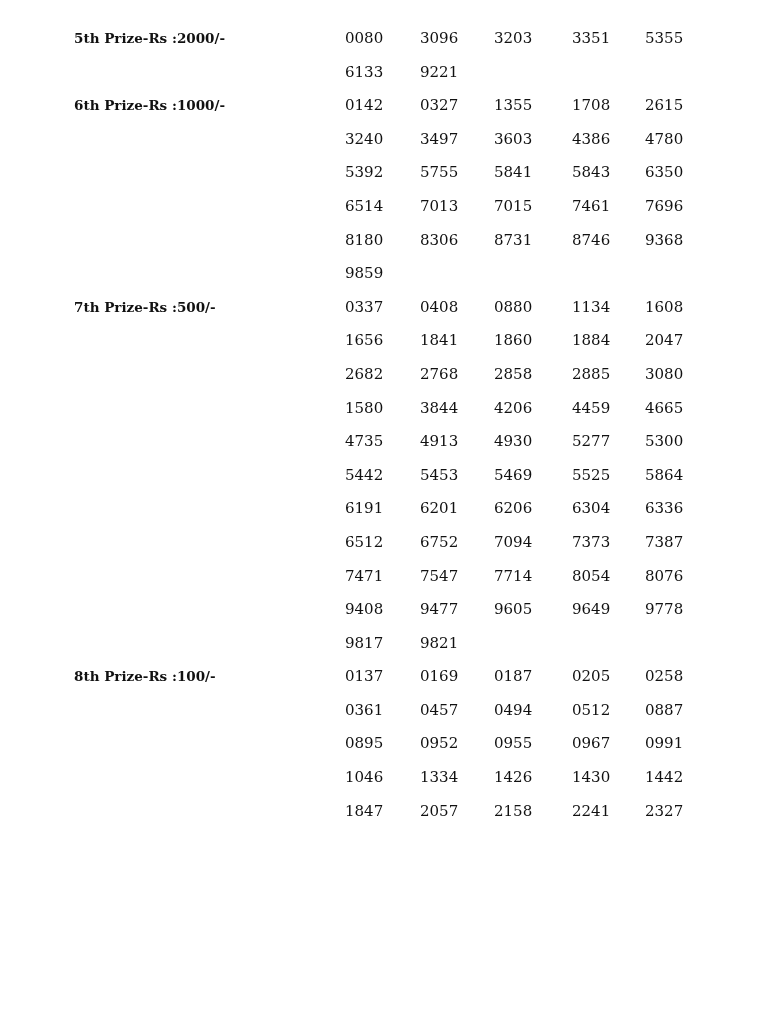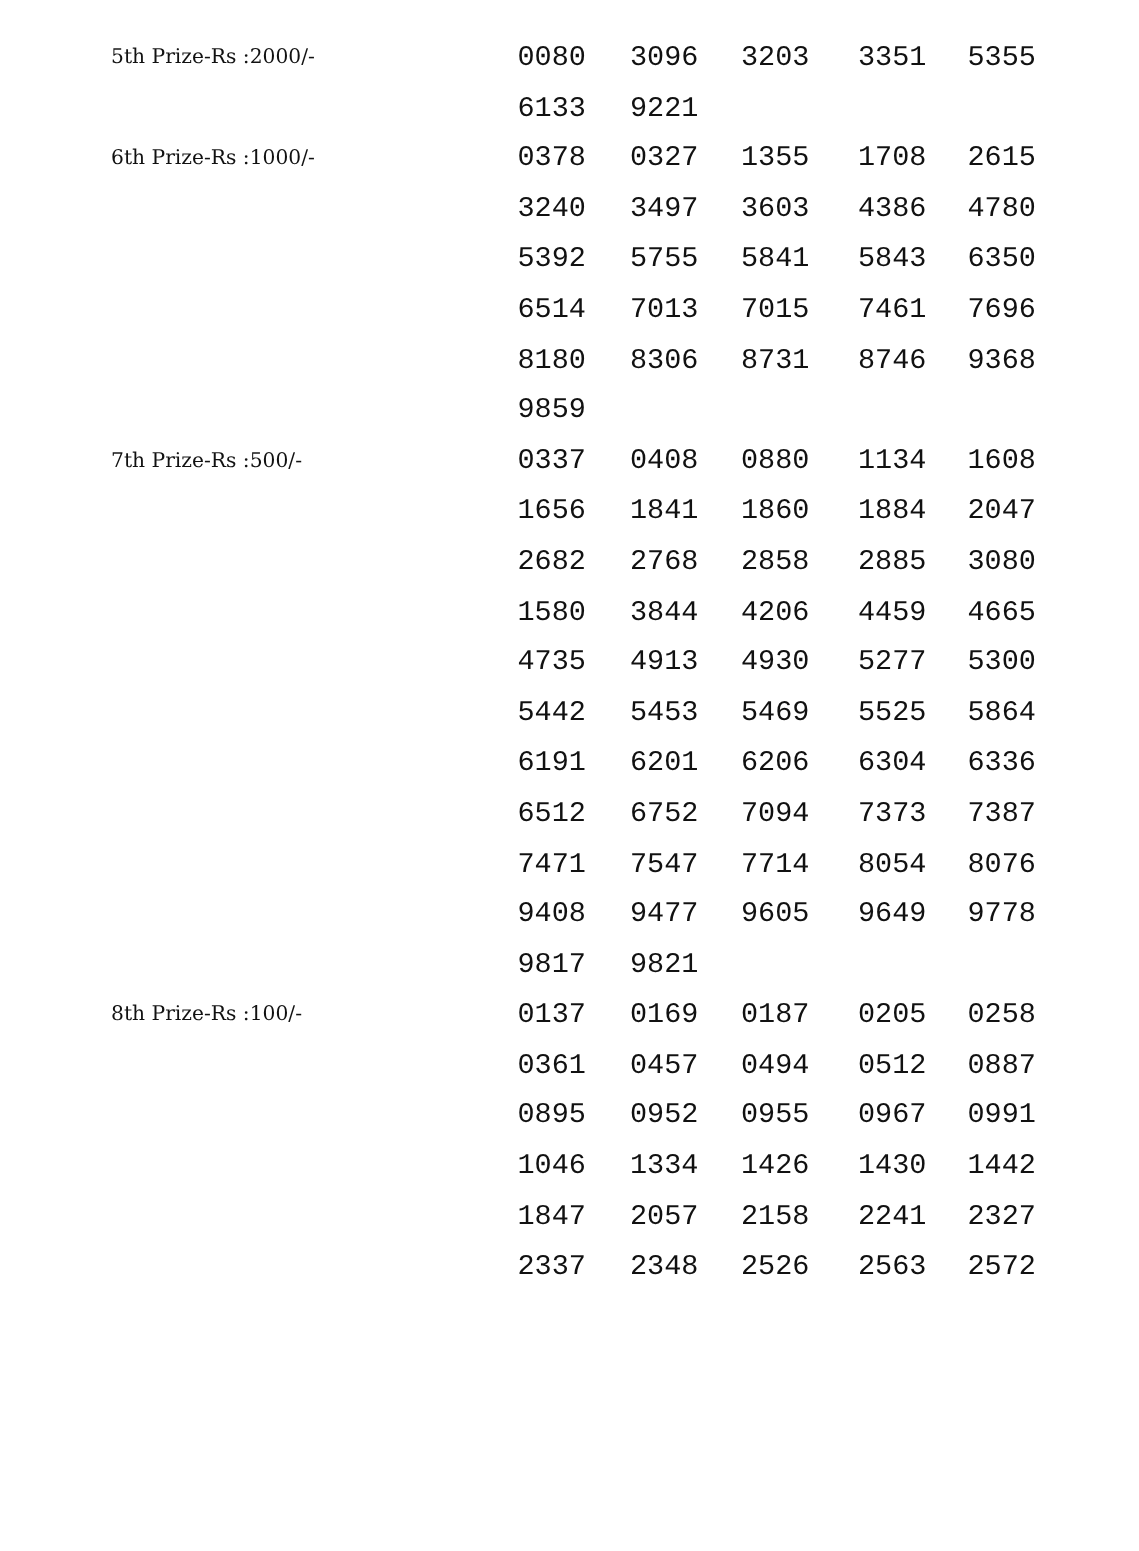--- a/index.html
+++ b/index.html
@@ -20,33 +20,32 @@
     }
     .prize-block {
       position: relative;
     }
     .prize-label {
       position: absolute;
       left: 74px;
       top: 0;
       height: 33.6px;
       line-height: 33.6px;
-      font-weight: normal;
+      font-weight: bold;
       font-size: 13.5px;
       white-space: nowrap;
     }
     .rows {
       margin-left: 345px;
     }
     .row {
       display: flex;
       height: 33.6px;
       line-height: 33.6px;
-      font-size: 19px;
-      font-family: Liberation Mono, monospace;
+      font-size: 15px;
     }
     .num {
       display: inline-block;
     }
     .num:nth-child(1) { width: 75px; }
     .num:nth-child(2) { width: 74px; }
     .num:nth-child(3) { width: 78px; }
     .num:nth-child(4) { width: 73px; }
     .num:nth-child(5) { width: 60px; }
   </style>
@@ -68,21 +67,21 @@
           <div class="row">
             <span class="num">6133</span>
             <span class="num">9221</span>
           </div>
         </div>
       </div>
       <div class="prize-block">
         <div class="prize-label">6th Prize-Rs :1000/-</div>
         <div class="rows">
           <div class="row">
-            <span class="num">0378</span>
+            <span class="num">0142</span>
             <span class="num">0327</span>
             <span class="num">1355</span>
             <span class="num">1708</span>
             <span class="num">2615</span>
           </div>
           <div class="row">
             <span class="num">3240</span>
             <span class="num">3497</span>
             <span class="num">3603</span>
             <span class="num">4386</span>
@@ -224,23 +223,16 @@
             <span class="num">1430</span>
             <span class="num">1442</span>
           </div>
           <div class="row">
             <span class="num">1847</span>
             <span class="num">2057</span>
             <span class="num">2158</span>
             <span class="num">2241</span>
             <span class="num">2327</span>
           </div>
-          <div class="row">
-            <span class="num">2337</span>
-            <span class="num">2348</span>
-            <span class="num">2526</span>
-            <span class="num">2563</span>
-            <span class="num">2572</span>
-          </div>
         </div>
       </div>
     </div>
 </div>
 
 </body></html>

